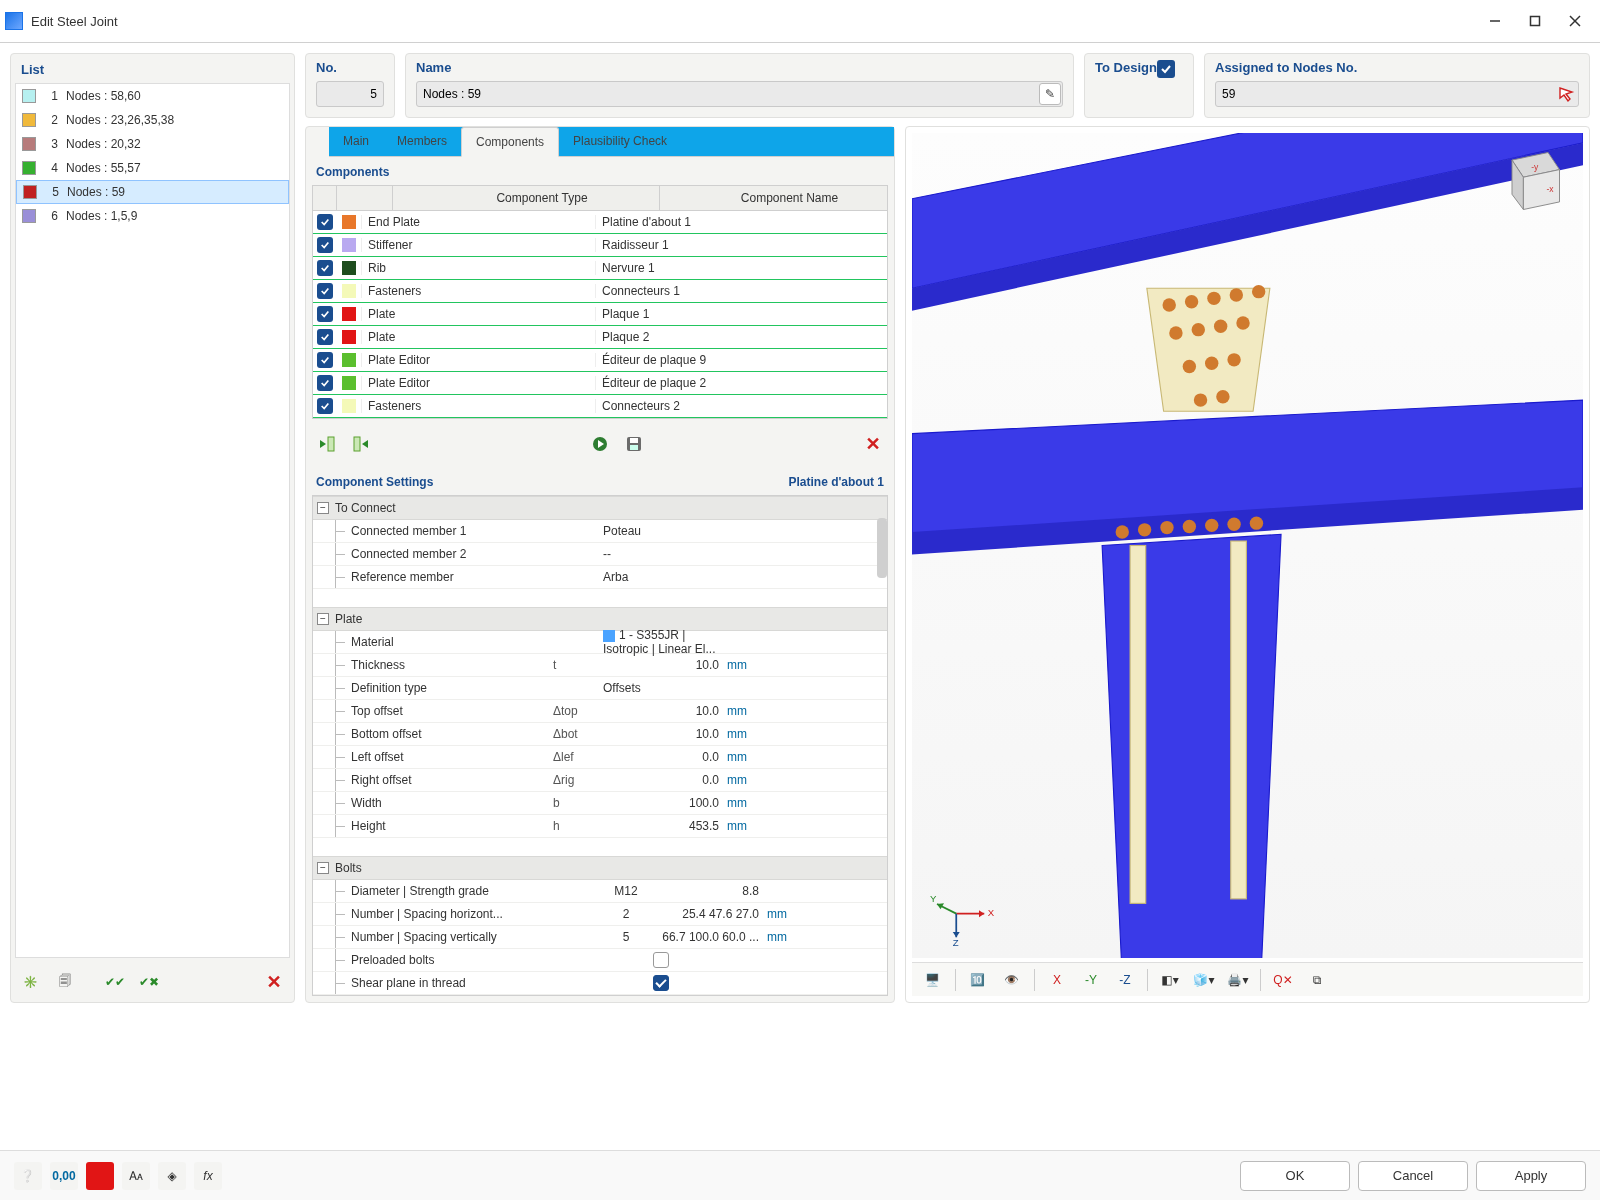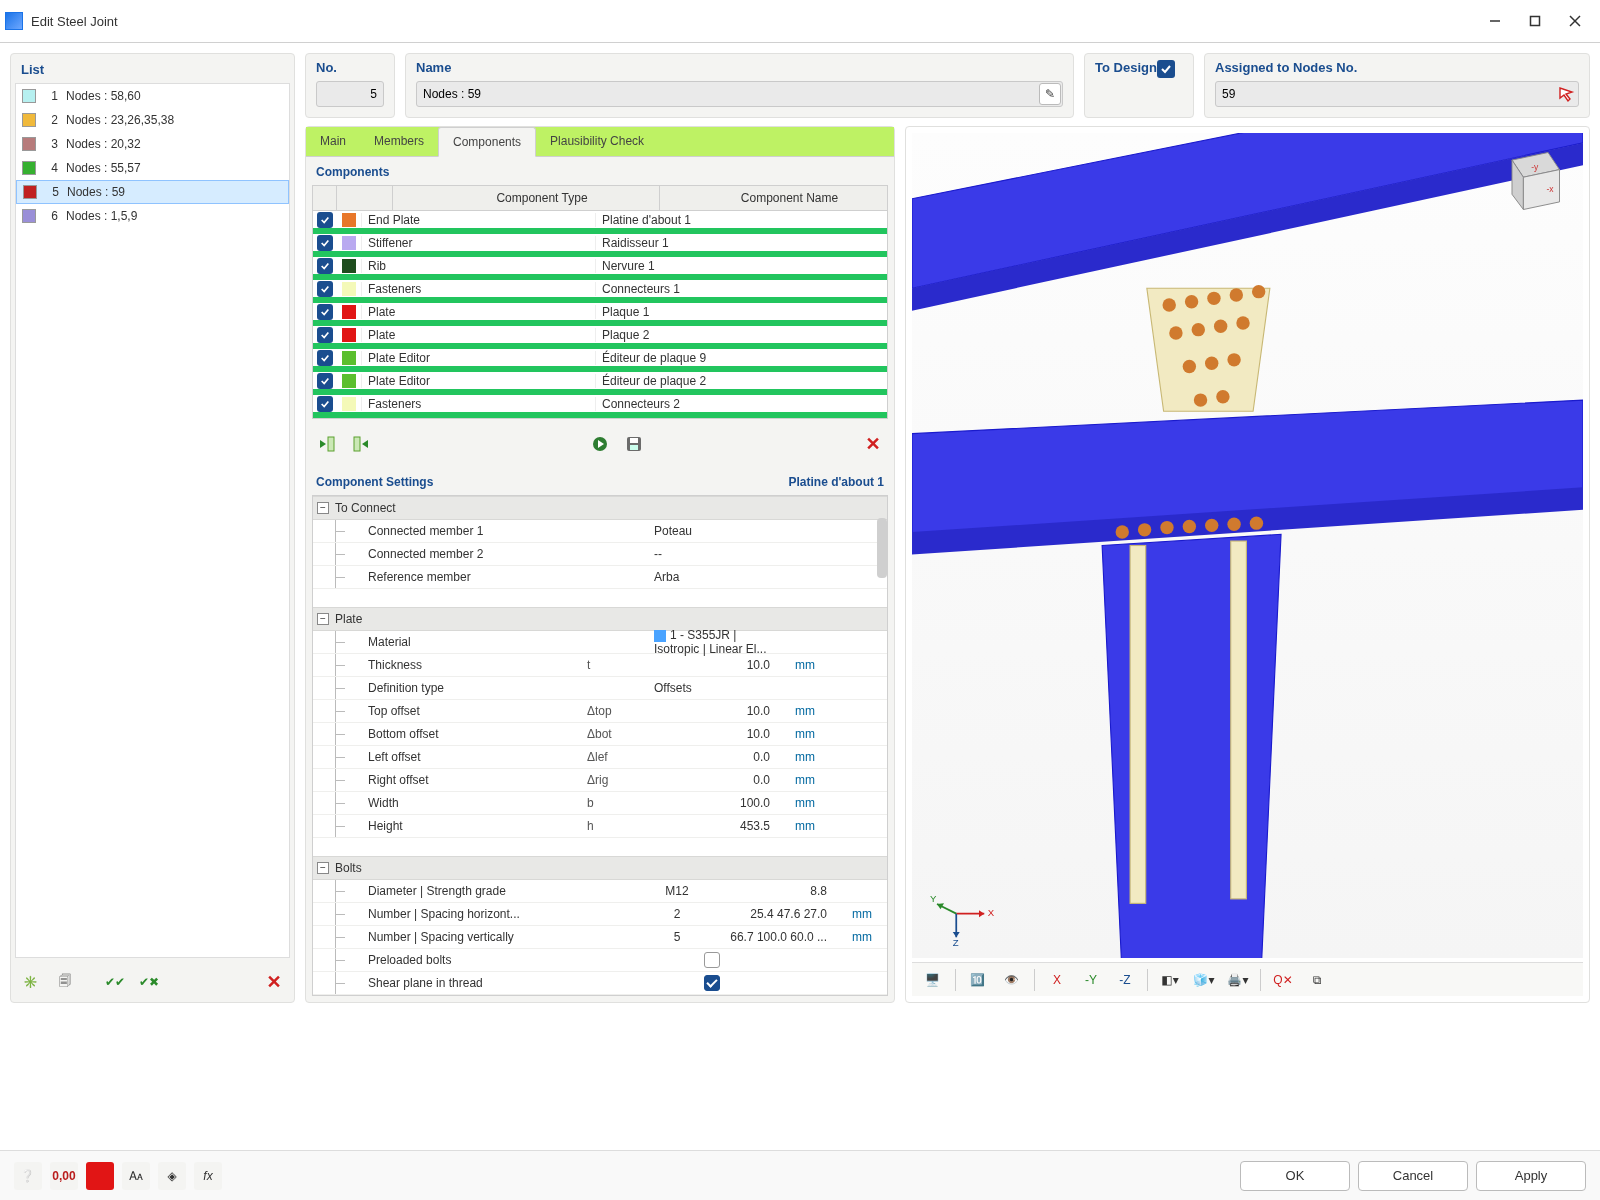--- a/index.html
+++ b/index.html
@@ -47,34 +47,34 @@
         align-items:center; justify-content:center; }
   .chk svg{ width:12px; height:12px; stroke:#fff; stroke-width:2; fill:none;}
   .hf-assigned{ width:386px; position:relative;}
   .hf-assigned .pickbtn{ position:absolute; right:12px; bottom:12px; width:22px; height:22px;
                          display:flex; align-items:center; justify-content:center;}
   
   .midrow { flex:1; display:flex; gap:10px; }
   .centercol { width:590px; display:flex; flex-direction:column; background:#f4f4f2; border:1px solid #e0e0de;
                border-radius:4px;}
   
-  .tabs { display:flex; background:#bef264; border-bottom:1px solid #cfcfcf;}
+  .tabs { display:flex; background:#0ea5e9; border-bottom:1px solid #cfcfcf;margin-left:23px;}
   .tab { padding:7px 14px; font-size:12px; color:#444;}
   .tab.active{ background:#f4f4f2; border-top:1px solid #cfcfcf; border-left:1px solid #cfcfcf;
                border-right:1px solid #cfcfcf; border-bottom:1px solid #f4f4f2; margin-bottom:-1px;
                border-radius:3px 3px 0 0;}
   .sub-title{ font-weight:bold; color:#1a4d8f; padding:8px 10px 4px;}
   
   .ctable{ margin:2px 6px; border:1px solid #cfcfcf; background:#fff;}
   .ctable .hdr{ display:flex; background:#efefec; border-bottom:1px solid #cfcfcf; font-weight:normal;gap:32px;}
   .ctable .hdr .c1{ width:24px; border-right:1px solid #cfcfcf;}
   .ctable .hdr .c2{ width:24px; border-right:1px solid #cfcfcf;}
   .ctable .hdr .c3{ flex:0 0 235px; text-align:center; padding:5px 0; border-right:1px solid #cfcfcf;}
   .ctable .hdr .c4{ flex:1; text-align:center; padding:5px 0;}
-  .crow{ display:flex; align-items:center; height:23px; border-bottom:6px solid #22c55e;}
+  .crow{ display:flex; align-items:center; height:23px; border-bottom:1px solid #22c55e;}
   .crow .c1{ width:24px; display:flex; justify-content:center;}
   .crow .c2{ width:24px; display:flex; justify-content:center;}
   .crow .c3{ flex:0 0 235px; padding-left:6px; border-left:1px solid #eee; border-right:1px solid #eee;}
   .crow .c4{ flex:1; padding-left:6px;}
   .chk-sm{ width:16px; height:16px; border-radius:3px; background:#1a4d8f; display:flex;
            align-items:center; justify-content:center;}
   .chk-sm svg{ width:10px; height:10px; stroke:#fff; stroke-width:2; fill:none;}
   .csw{ width:14px; height:14px; }
   
   .ctoolbar{ display:flex; align-items:center; gap:4px; padding:8px 6px; }
@@ -83,21 +83,21 @@
          border:1px solid transparent; border-radius:3px;}
   
   .settings-head{ display:flex; justify-content:space-between; padding:8px 10px 4px; font-weight:bold;}
   .settings-head .l{ color:#1a4d8f;} .settings-head .r{ color:#1a4d8f;}
   .settings{ margin:2px 6px 6px 6px; border:1px solid #cfcfcf; background:#fff; font-size:12px; flex:1;
              overflow:hidden; position:relative;}
   .sgroup-hdr{ background:#e8e8e6; display:flex; align-items:center; height:24px; padding-left:4px; gap:6px;
                border-top:1px solid #d8d8d6; border-bottom:1px solid #d8d8d6;}
   .sgroup-hdr .collapse{ width:12px; height:12px; border:1px solid #888; background:#fff;
                          display:flex; align-items:center; justify-content:center; font-size:10px; line-height:1;}
-  .srow{ display:flex; align-items:center; height:23px; border-bottom:1px solid #efefed;gap:17px;}
+  .srow{ display:flex; align-items:center; height:23px; border-bottom:1px solid #efefed;}
   .srow .tree{ width:36px; height:100%; position:relative;}
   .srow .tree::before{ content:""; position:absolute; left:22px; top:0; bottom:0; width:1px; background:#bbb;}
   .srow .tree::after{ content:""; position:absolute; left:22px; top:11px; width:10px; height:1px; background:#bbb;}
   .srow .slabel{ flex:0 0 204px; padding-left:2px;}
   .srow .ssym{ flex:0 0 50px; color:#555;}
   .srow .sval{ flex:0 0 120px; text-align:right; padding-right:4px;}
   .srow .sunit{ flex:0 0 36px; padding-left:4px; color:#0369a1;}
   .srow.valleft .sval{ text-align:left;}
   .chk-box{ width:16px; height:16px; border:1px solid #999; border-radius:3px; background:#fff;}
   .chk-box.on{ background:#1a4d8f; border-color:#1a4d8f; display:flex; align-items:center; justify-content:center;}
@@ -645,21 +645,21 @@
             <div class="vtbtn">⧉</div>
           </div>
         </div>
       </div>
     </div>
   </div>
 </div>
 
 <div class="footer">
   <div class="tbtn">❔</div>
-  <div class="tbtn" style="color:#b91c1c;font-weight:bold">0,00</div>
+  <div class="tbtn" style="color:#0369a1;font-weight:bold">0,00</div>
   <div class="tbtn" style="background:#e11515;"></div>
   <div class="tbtn">🗛</div>
   <div class="tbtn">◈</div>
   <div class="tbtn">
       <i>fx</i>
     </div>
   <div class="spacer"></div>
   <div class="btn">OK</div>
   <div class="btn">Cancel</div>
   <div class="btn">Apply</div>

